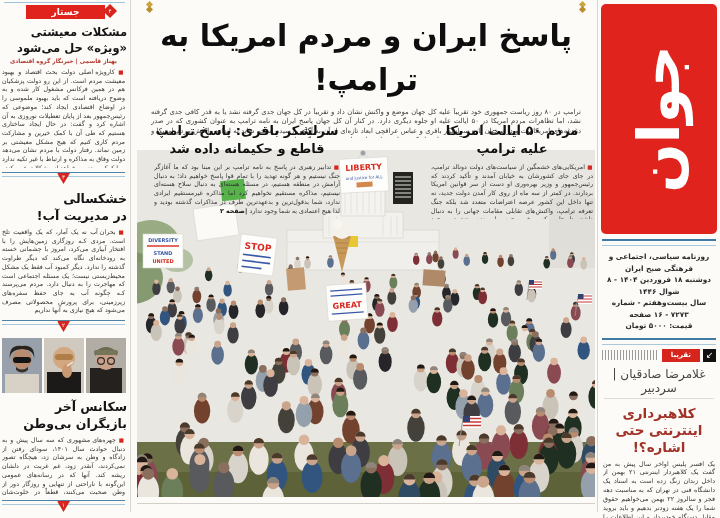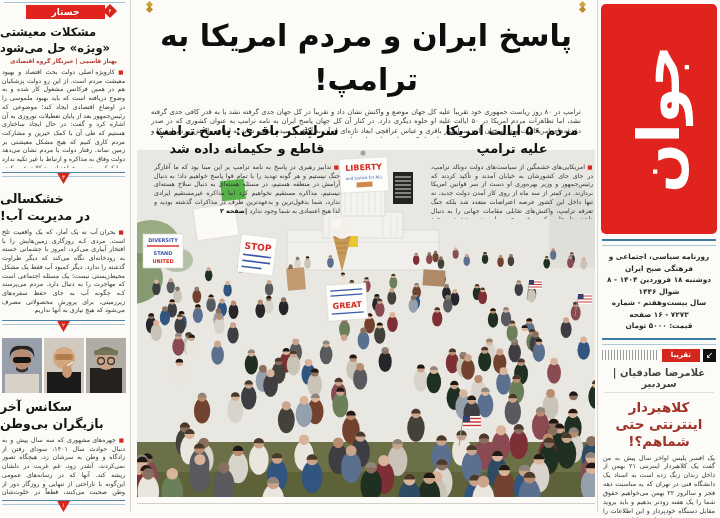--- a/index.html
+++ b/index.html
@@ -19,21 +19,21 @@
   .logo-text{
     transform:rotate(-90deg);color:#fff;font-weight:bold;font-size:58px;
     white-space:nowrap;letter-spacing:-3px;line-height:1;
   }
   .blue-sep{height:4px;border-top:2px solid #3f7ba4;border-bottom:1px solid #a9c8da;margin:5px 2px 4px;}
   .pubinfo{text-align:center;font-size:7.3px;font-weight:bold;color:#2b2b2b;line-height:11.5px;padding:1px 2px;}
   .ed-head{display:flex;align-items:center;justify-content:flex-start;gap:3px;margin:3px 2px 2px;}
   .ed-icon{width:13px;height:13px;background:#111;color:#fff;font-size:9px;line-height:13px;text-align:center;flex:0 0 auto;}
   .ed-label{background:#d6251d;color:#fff;font-size:7px;font-weight:bold;padding:2px 9px 3px;flex:0 0 auto;}
   .barcode{flex:1;height:10px;background:repeating-linear-gradient(90deg,#9b9b9b 0 1px,transparent 1px 3px);}
-  .ed-byline{text-align:center;font-size:10px;color:#444;border-bottom:1px solid #e0ded8;padding:3px 0;margin:0 4px;font-weight:bold;}
+  .ed-byline{text-align:center;font-size:12px;color:#444;border-bottom:1px solid #e0ded8;padding:3px 0;margin:0 4px;}
   .ed-title{margin:6px 2px 4px;text-align:center;font-size:13.5px;line-height:17px;font-weight:bold;color:#a03228;}
   .ed-body{margin:2px 3px 0;font-size:6.4px;line-height:8.9px;text-align:justify;color:#333;height:142px;overflow:hidden;}
   
   .col-center{position:absolute;right:125px;top:0;width:458px;height:410px;}
   .main-headline{
     margin:14px 0 0;text-align:center;font-size:30px;line-height:44px;
     font-weight:bold;color:#0e0e0e;letter-spacing:-1px;
   }
   .subhead{
     width:430px;margin:6px auto 0;font-size:6.8px;line-height:9.4px;color:#3a3a3a;
@@ -57,21 +57,21 @@
   .kicker-row{position:relative;height:18px;margin-top:2px;}
   .kicker-topline{position:absolute;top:0;right:2px;left:4px;height:1px;background:#9fc3da;}
   .kicker{
     position:absolute;top:3px;right:22px;left:26px;height:14px;background:#e0231c;
     color:#fff;font-size:9px;font-weight:bold;text-align:center;line-height:14px;letter-spacing:5px;
   }
   .kicker-badge{
     position:absolute;top:4px;right:12px;width:10px;height:10px;background:#d6251d;transform:rotate(45deg);
   }
   .kicker-badge span{display:block;transform:rotate(-45deg);color:#fff;font-size:5.5px;text-align:center;line-height:10px;}
-  .lart-title{margin:5px 0 0;text-align:left;font-weight:bold;color:#141414;}
+  .lart-title{margin:5px 0 0;text-align:right;font-weight:bold;color:#141414;}
   .t1{font-size:11.5px;line-height:15.5px;}
   .t2{font-size:12.5px;line-height:17px;}
   .lart-byline{text-align:center;font-size:5.8px;color:#b3342c;font-weight:bold;margin-top:2px;}
   .lart-body{margin:4px 2px 0;font-size:6.3px;line-height:8.7px;text-align:justify;color:#333;overflow:hidden;}
   .b1{height:100px;} .b2{height:88px;} .b3{height:60px;}
   .divider{position:relative;height:13px;margin:4px 2px 0;}
   .dline{height:3px;border-top:1px solid #4d84a8;border-bottom:1px solid #a9c8da;margin-top:4px;}
   .tri{
     position:absolute;right:50%;top:1px;transform:translateX(50%);
     width:13px;height:11px;background:#d6251d;clip-path:polygon(0 0,100% 0,50% 100%);
@@ -111,21 +111,21 @@
     <div>سال بیست‌وهفتم - شماره ۷۲۷۳ - ۱۶ صفحه</div>
     <div>قیمت: ۵۰۰۰ تومان</div>
   </div>
   <div class="blue-sep"></div>
   <div class="ed-head">
     <span class="ed-icon">↙</span>
     <span class="ed-label">تقریبا</span>
     <span class="barcode"></span>
   </div>
   <div class="ed-byline">غلامرضا صادقیان | سردبیر</div>
-  <h2 class="ed-title">کلاهبردار اینترنتی حتی شماهم؟!</h2>
+  <h2 class="ed-title">کلاهبرداری اینترنتی حتی اشاره؟!</h2>
   <p class="ed-body">یک افسر پلیس اواخر سال پیش به من گفت یک کلاهبردار اینترنتی ۲۱ بهمن از داخل زندان زنگ زده است به استاد یک دانشگاه فنی در تهران که به مناسبت دهه فجر و سالروز ۲۲ بهمن می‌خواهیم حقوق شما را یک هفته زودتر بدهیم و باید بروید مقابل دستگاه خودپرداز و این اطلاعات را به من بدهید و طرف پا شده لباس پوشیده و رفته توی خیابان و هر چه آقای کلاهبردار می‌خواسته به‌اش داده تا حسابش را خالی کند، بدون اینکه بپرسد اصلاً چرا باید رمز و اطلاعاتم را به شما بدهم؟! توجه کنید که او یک مهندس و دکتر ریاضی یا فیزیک یا الکترونیک بوده است! این خبر را به یکی از رئیسان دانشکده‌های دانشگاه صنعتی اصفهان گفتم و تعجبم را نشان دادم، او گفت در صنعتی اصفهان نیز فردی به برخی استادان دانشگاه زنگ زده که من آقای فلانی هستم، معاون مالی دانشگاه؛ باید برای فلان کار نظری، ۲ میلیون واریز کنید و همه واریز کردند بدون اینکه ببینند آیا چنین کسی در دانشگاه داریم یا این شخص همان شخص است یا نه و اصلاً چرا معاون مالی باید حساب شخصی بدهد و پول بگیرد! اینها همه استادان فن هستند، حساب باقی مردم احتمالاً روشن است...</p>
 </aside>
 
 <main class="col-center">
   <h1 class="main-headline">پاسخ ایران و مردم امریکا به ترامپ!</h1>
   <p class="subhead">ترامپ در ۸۰ روز ریاست جمهوری خود تقریباً علیه کل جهان موضع و واکنش نشان داد و تقریباً در کل جهان جدی گرفته نشد یا به قدر کافی جدی گرفته نشد، اما تظاهرات مردم امریکا در ۵۰ ایالت علیه او جلوه دیگری دارد. در کنار آن کل جهان پاسخ ایران به نامه ترامپ به عنوان کشوری که در صدر دغدغه‌های امریکاست و در سخنان تازه سرلشکر باقری و عباس عراقچی ابعاد تازه‌ای از آن به آگاهی رسیده است، شاید به اندازه واکنش مردم امریکا و بسیاری از کشورهای جهان برای ترامپ مهم و سنگین باشند</p>
 
   <div class="photo">
     <svg width="458" height="347" viewBox="0 0 458 347" xmlns="http://www.w3.org/2000/svg">
       <rect x="0" y="0" width="458" height="347" fill="#e9e7e2"></rect>

